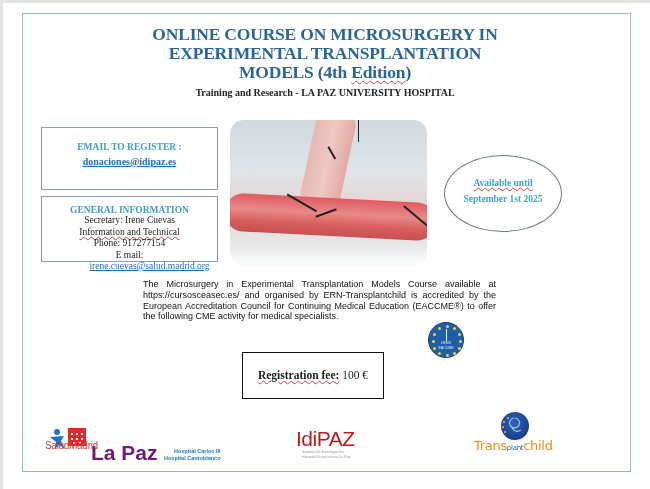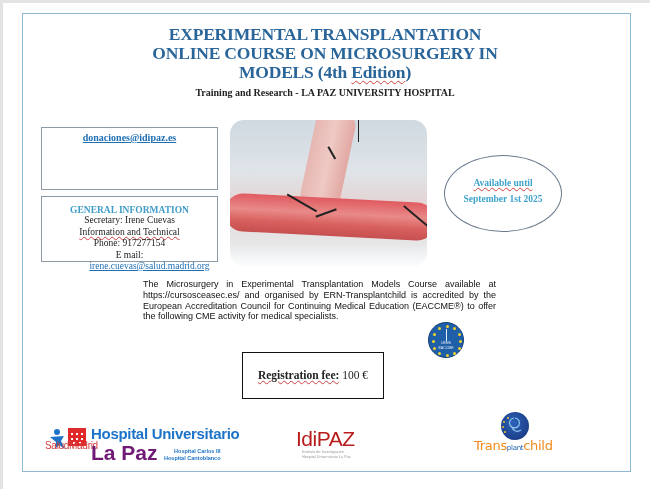--- a/index.html
+++ b/index.html
@@ -103,27 +103,28 @@
     .tpc-text .small { font-size: 7px; color: #1c5fb0; }
   </style>
 </head>
 <body>
 
 <div class="page-edge-top"></div>
 <div class="page-edge-left"></div>
 <div class="frame"></div>
 
 <div class="title">
+  <div>ONLINE COURSE ON MICROSURGERY IN</div>
   <div>EXPERIMENTAL TRANSPLANTATION</div>
-  <div>ONLINE COURSE ON MICROSURGERY IN</div>
   <div><span>MODELS (4th </span><span class="squig">Edition</span><span>)</span></div>
 </div>
 <div class="subtitle">Training and Research - LA PAZ UNIVERSITY HOSPITAL</div>
 
 <div class="box box1">
+  <div class="box-head">EMAIL TO REGISTER :</div>
   <a class="link">donaciones@idipaz.es</a>
 </div>
 
 <div class="box box2">
   <div class="box-head">GENERAL INFORMATION</div>
   <div class="line">Secretary: Irene Cuevas</div>
   <div class="line squig">Information and Technical</div>
   <div class="line">Phone: 917277154</div>
   <div class="line"><span>E mail: </span><a class="link">irene.cuevas@salud.madrid.org</a></div>
 </div>
@@ -177,21 +178,20 @@
     <span style="left:3px;top:5px"></span>
       <span style="left:8px;top:5px"></span>
       <span style="left:13px;top:5px"></span>
     <span style="left:3px;top:10px"></span>
       <span style="left:8px;top:10px"></span>
       <span style="left:13px;top:10px"></span>
     <span style="left:5px;top:14px"></span>
       <span style="left:11px;top:14px"></span>
   </div>
   <div class="lapaz-sm">SaludMadrid</div>
-  <div class="lapaz-t1">Hospital Universitario</div>
   <div class="lapaz-t2">La Paz</div>
   <div class="lapaz-sub">
     <div>Hospital Carlos III</div>
     <div>Hospital Cantoblanco</div>
   </div>
 </div>
 
 <div class="logo-idipaz">
   <div class="idipaz-main">IdiPAZ</div>
   <div class="idipaz-sub">Instituto de Investigación</div>

